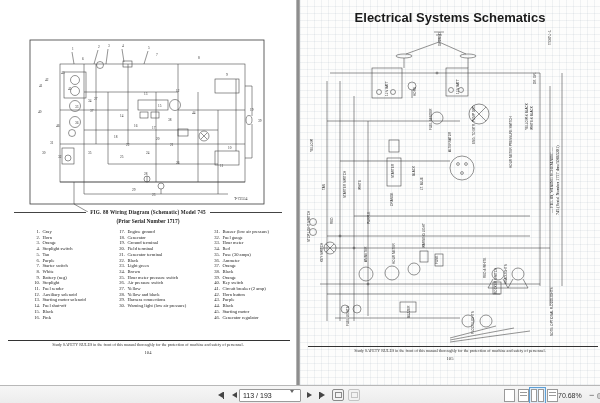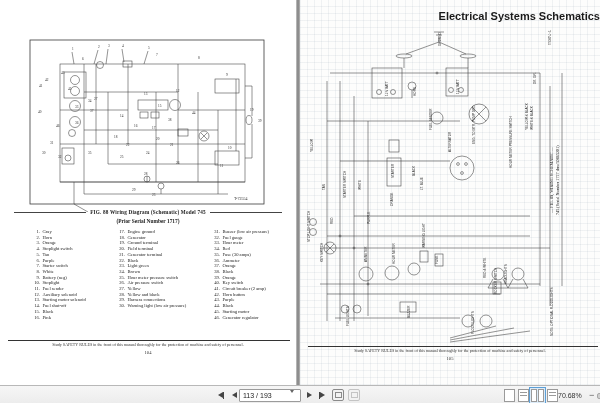--- a/index.html
+++ b/index.html
@@ -30,22 +30,22 @@
   .lrow{display:flex;align-items:flex-start;}
   .ln{width:10px;text-align:right;margin-right:2.5px;flex:none;}
   .lt{flex:1;}
   .pg-footer-rule{position:absolute;border-top:1px solid #333;height:0;}
   .pg-footer-note{position:absolute;text-align:center;font-size:4.1px;color:#333;white-space:nowrap;}
   .pg-number{position:absolute;text-align:center;font-size:4.6px;color:#333;}
   #lp-rule{left:8px;right:6px;top:340px;}
   #lp-note{left:0;width:296px;top:342px;}
   #lp-num{left:0;width:296px;top:350px;}
   
-  #rp-header{position:absolute;left:0;top:10px;width:300px;text-align:right;
-      font-family:"Liberation Sans",sans-serif;font-weight:bold;font-size:11px;color:#1a1a1a;}
+  #rp-header{position:absolute;left:0;top:10px;width:300px;text-align:center;
+      font-family:"Liberation Sans",sans-serif;font-weight:bold;font-size:13px;color:#1a1a1a;}
   #right-schematic{position:absolute;left:300px;top:26px;}
   #rp-code{position:absolute;left:552px;top:30px;font-size:4.4px;color:#333;
       transform:rotate(90deg);transform-origin:left top;white-space:nowrap;}
   #rp-caption{position:absolute;left:549px;top:215px;transform:rotate(-90deg);transform-origin:left top;
       white-space:nowrap;text-align:center;font-size:4.2px;color:#222;line-height:5.6px;}
   #rp-rule{left:308px;right:2px;top:346px;}
   #rp-note{left:300px;width:300px;top:348px;}
   #rp-num{left:300px;width:300px;top:356px;}
   
   svg .wire{stroke:#3a3a3a;stroke-width:.55;fill:none;}

